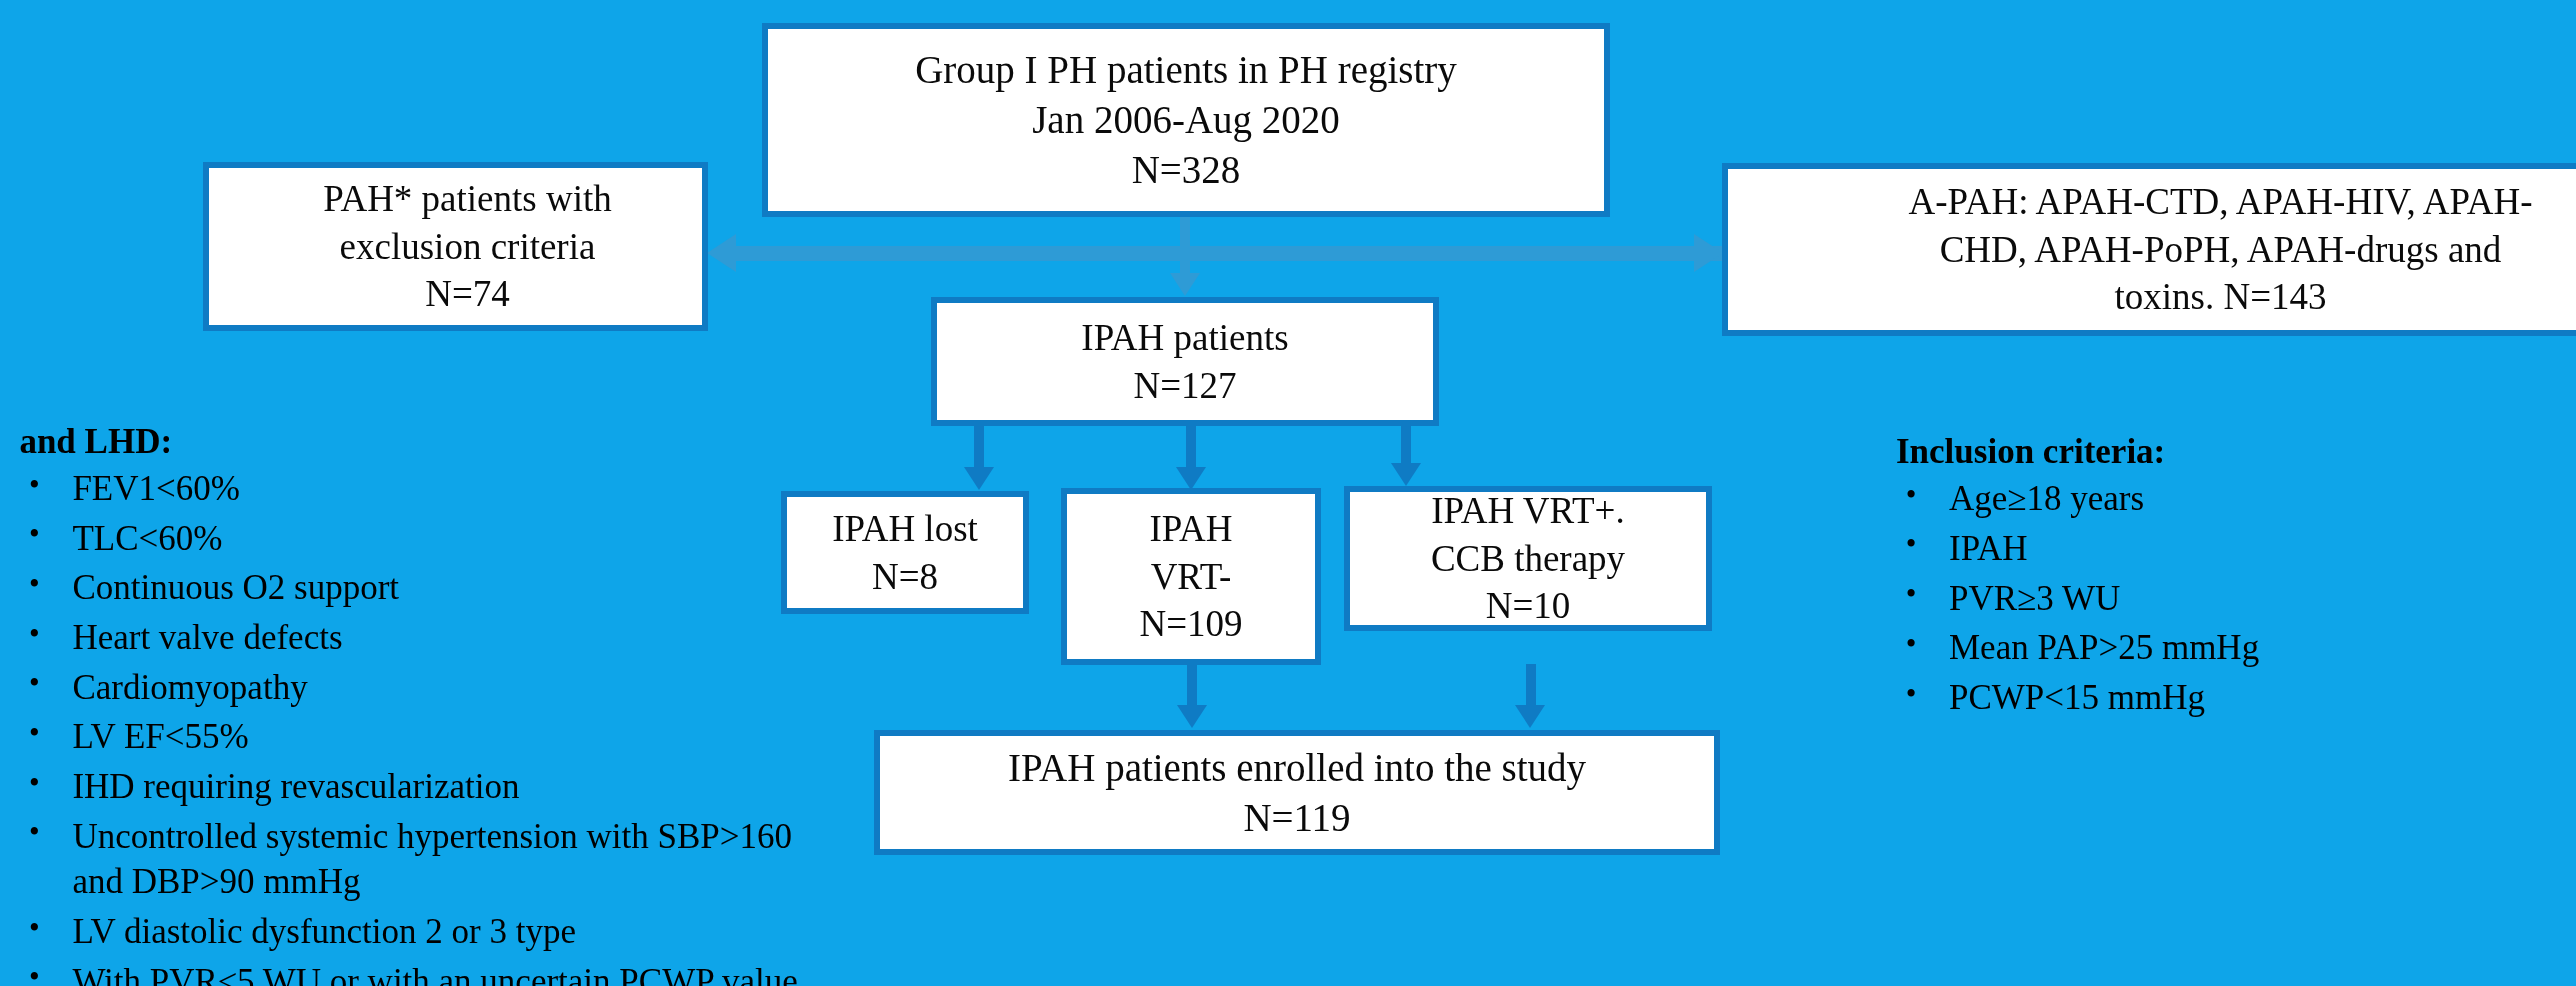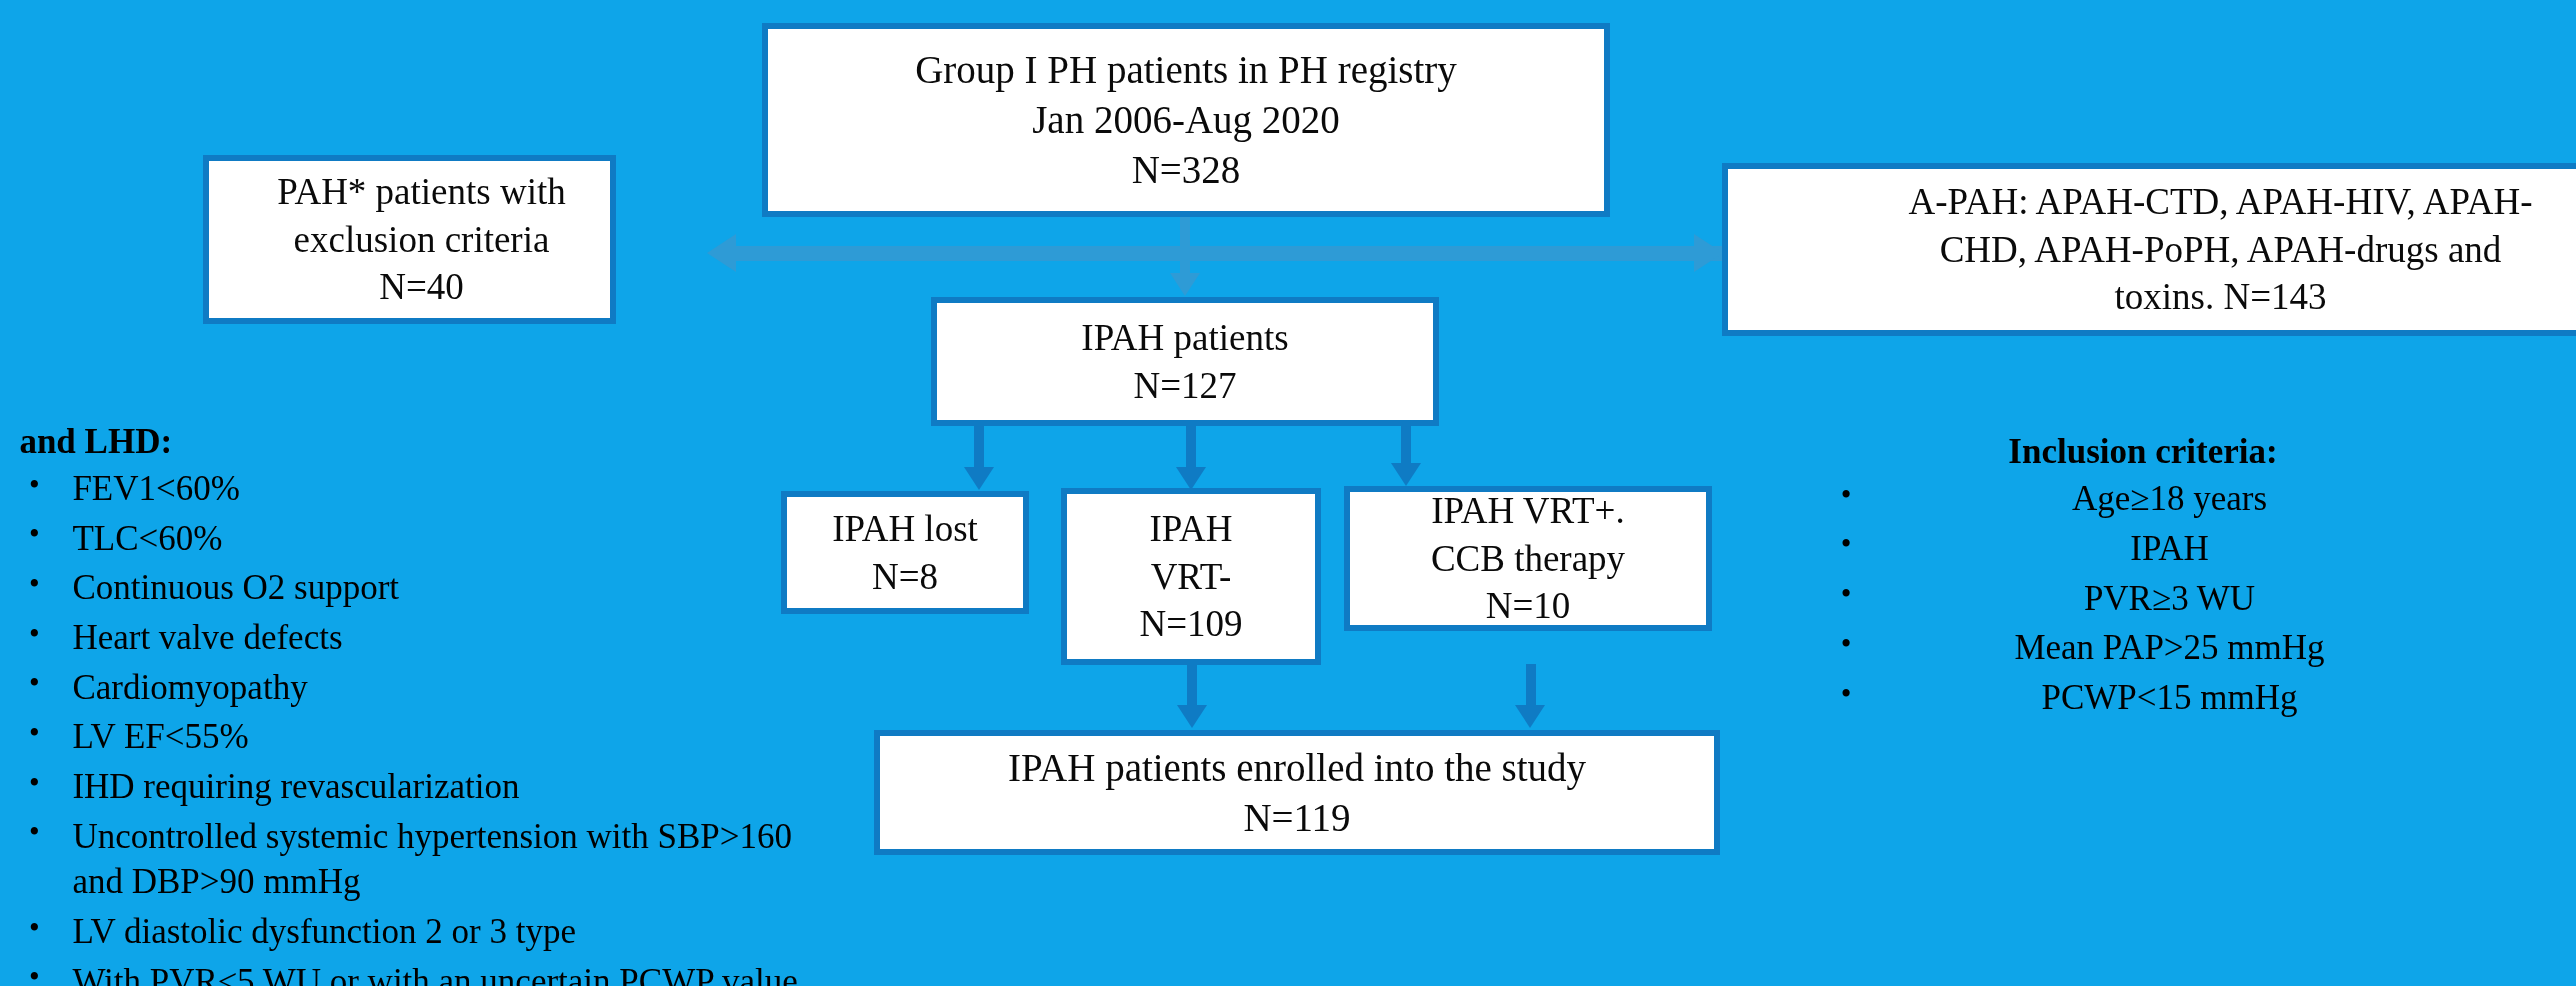--- a/index.html
+++ b/index.html
@@ -117,24 +117,24 @@
 <body>
 
 <div id="canvas">
 
   <div class="box" style="left:762px; top:23px; width:848px; height:194px; font-size:39px;">
     <span class="line">Group I PH patients in PH registry</span>
     <span class="line">Jan 2006-Aug 2020</span>
     <span class="line">N=328</span>
   </div>
 
-  <div class="box" style="left:203px; top:155px; width:413px; height:169px; font-size:37px;padding-left:24px;">
+  <div class="box" style="left:203px; top:162px; width:505px; height:169px; font-size:37px;padding-left:24px;">
     <span class="line">PAH* patients with</span>
     <span class="line">exclusion criteria</span>
-    <span class="line">N=40</span>
+    <span class="line">N=74</span>
   </div>
 
   <div class="box" style="left:1722px; top:163px; width:997px; height:173px; font-size:37px;">
     <span class="line">A-PAH: APAH-CTD, APAH-HIV, APAH-</span>
     <span class="line">CHD, APAH-PoPH, APAH-drugs and</span>
     <span class="line">toxins. N=143</span>
   </div>
 
   <div class="box" style="left:931px; top:297px; width:508px; height:129px; font-size:37px;">
     <span class="line">IPAH patients</span>
@@ -227,21 +227,21 @@
         <span class="bullet">•</span>
         <span>LV diastolic dysfunction 2 or 3 type</span>
       </li>
       <li class="criteria-item">
         <span class="bullet">•</span>
         <span>With PVR≤5 WU or with an uncertain PCWP value greater than diastolic PAP</span>
       </li>
     </ul>
   </div>
 
-  <div class="criteria" style="left:1831px; top:430px; width:624px;text-align:center;">
+  <div class="criteria" style="left:1896px; top:430px; width:624px;">
     <div class="criteria-title">Inclusion criteria:</div>
     <ul class="criteria-list">
       <li class="criteria-item">
         <span class="bullet">•</span>
         <span>Age≥18 years</span>
       </li>
       <li class="criteria-item">
         <span class="bullet">•</span>
         <span>IPAH</span>
       </li>

